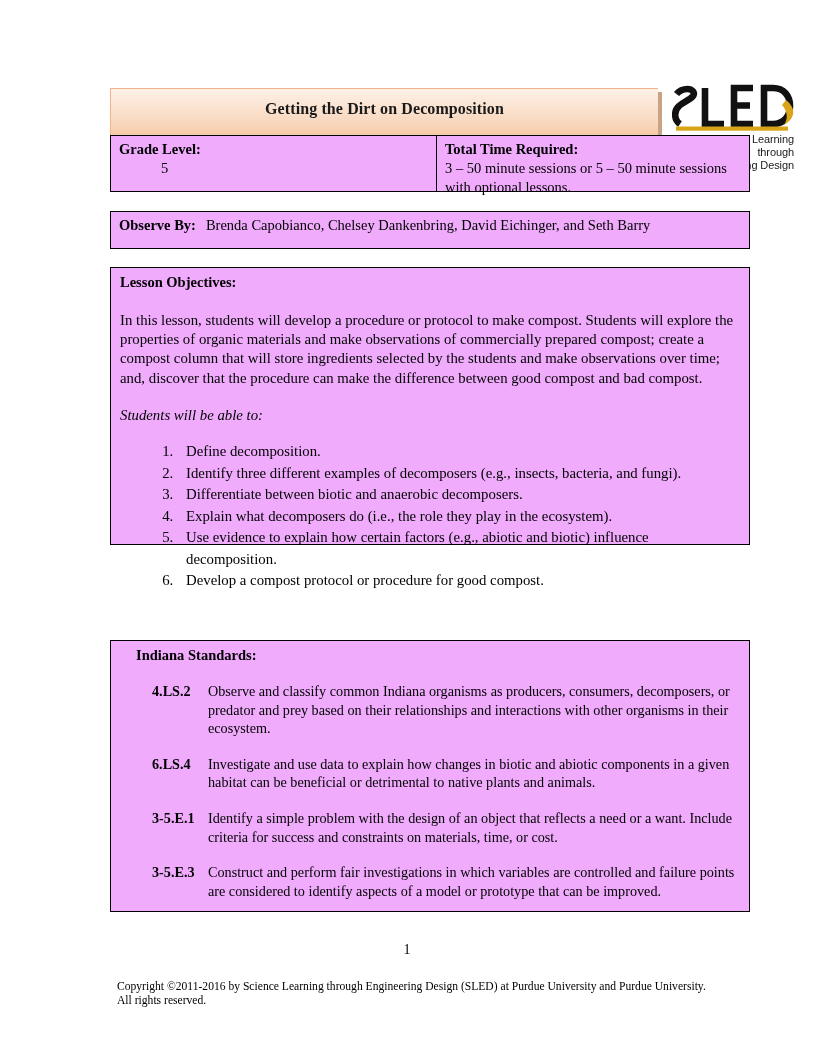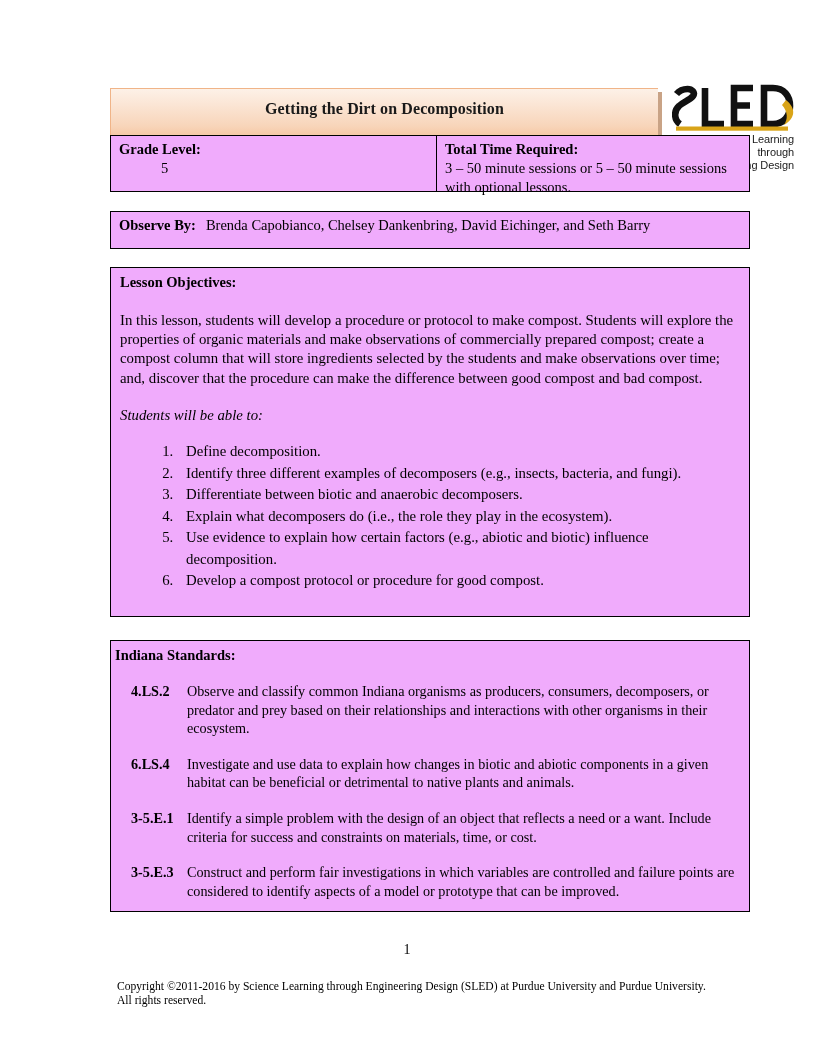--- a/index.html
+++ b/index.html
@@ -154,21 +154,21 @@
   }
   #prepared-names {
     padding-left: 10px;
   }
 
   
   #objectives-box {
     left: 110px;
     top: 267px;
     width: 640px;
-    height: 350px;
+    height: 278px;
     padding: 5px 10px 0 9px;
   }
   .box-heading {
     font-size: 14.5px;
     font-weight: bold;
     line-height: 19px;
   }
   #objectives-paragraph {
     font-size: 14.8px;
     line-height: 19.2px;
@@ -191,21 +191,21 @@
     padding-left: 9px;
     margin: 0;
   }
 
   
   #standards-box {
     left: 110px;
     top: 640px;
     width: 640px;
     height: 272px;
-    padding: 5px 8px 0 4px;
+    padding: 5px 8px 0 25px;
   }
   .standard-row {
     display: flex;
     margin-top: 17px;
     font-size: 14.2px;
     line-height: 18.6px;
   }
   .standard-code {
     flex: 0 0 auto;
     width: 72px;

